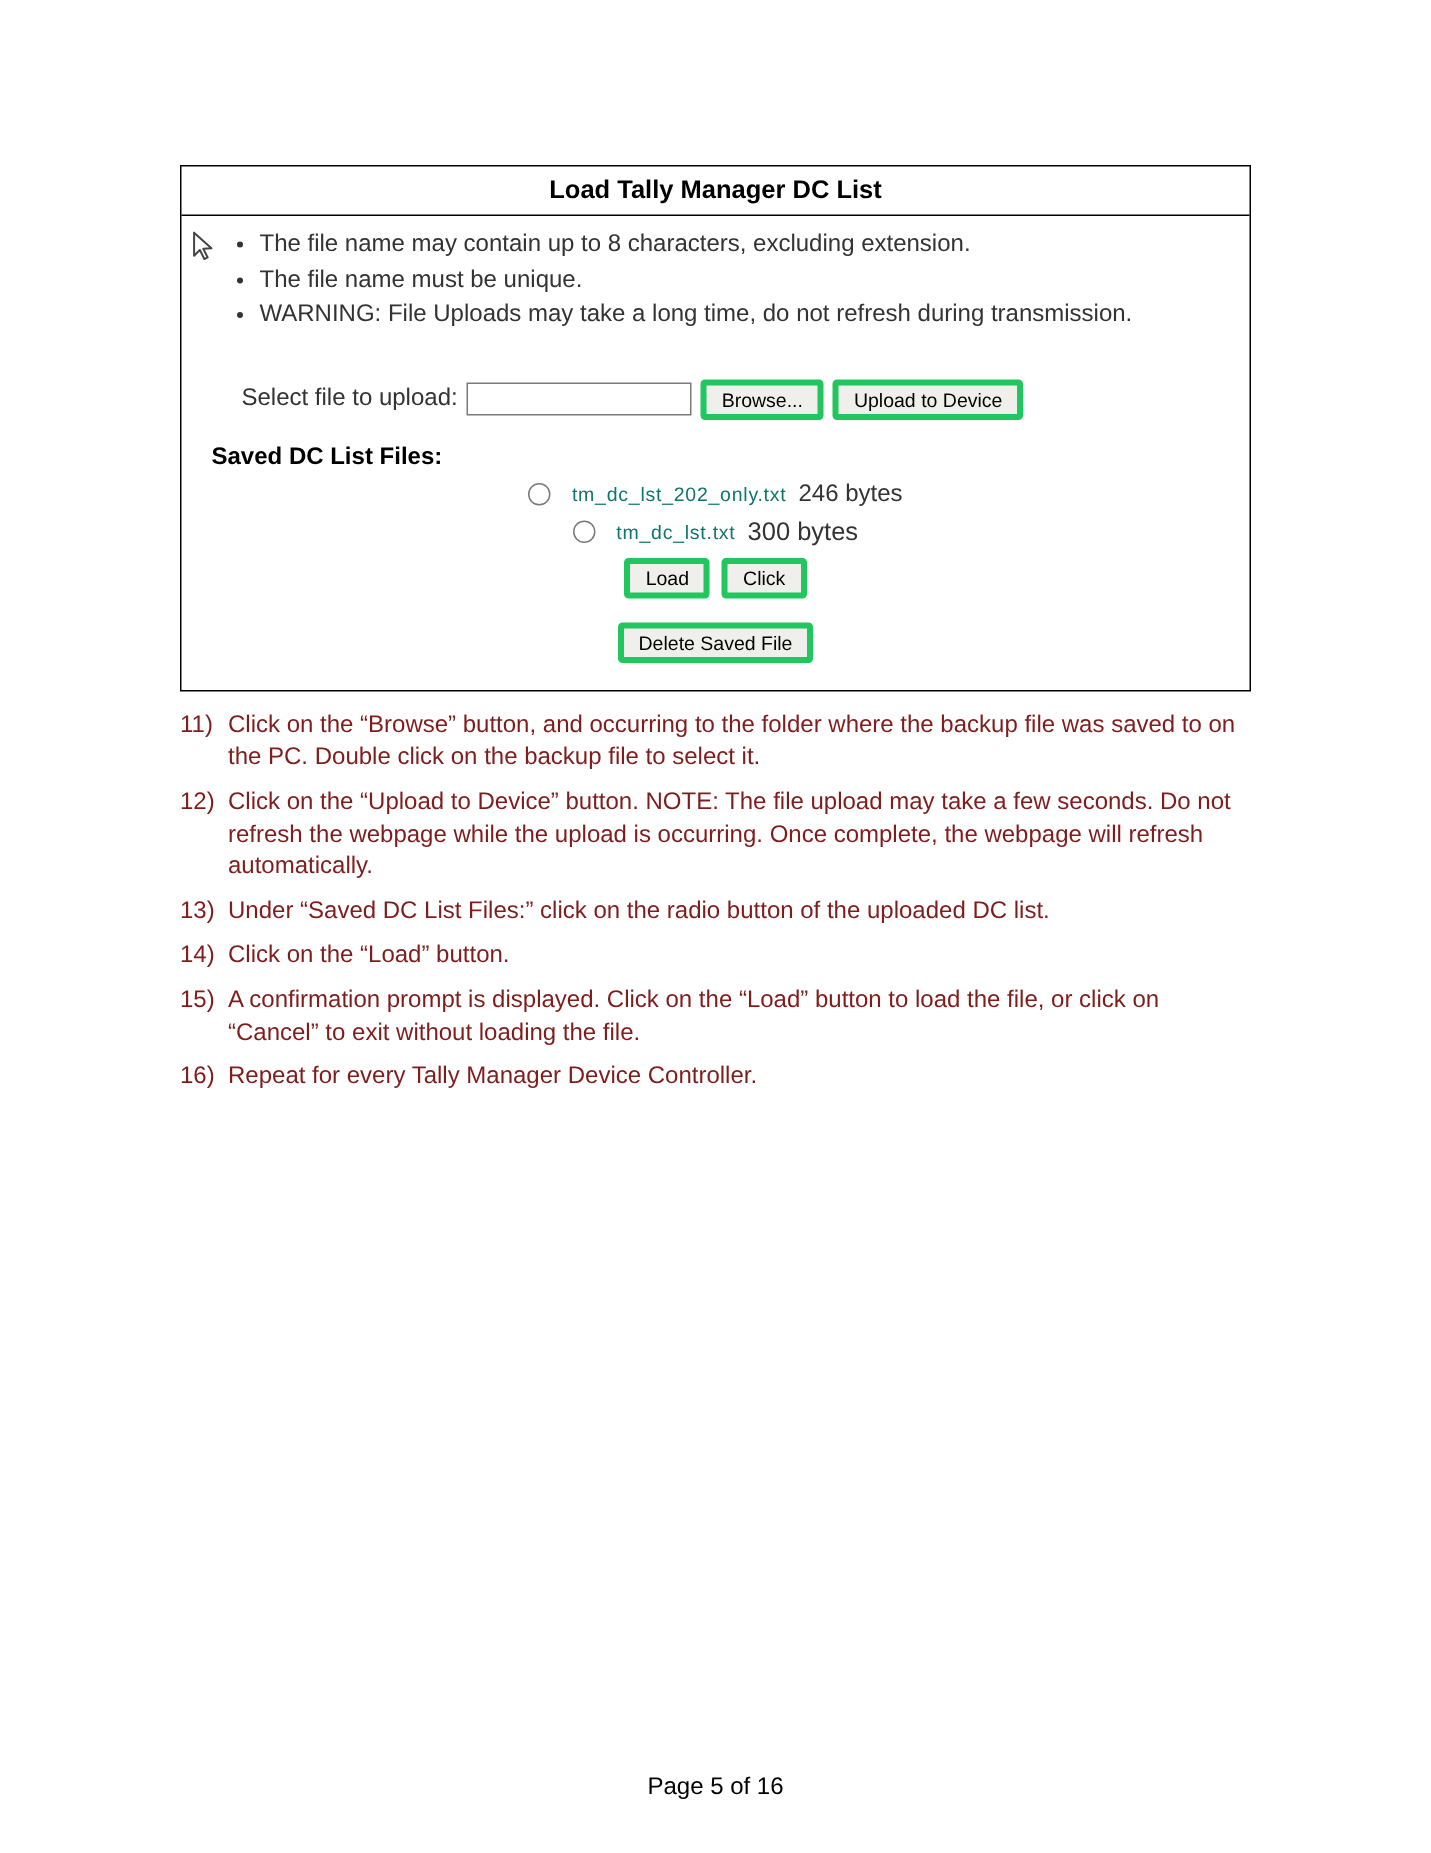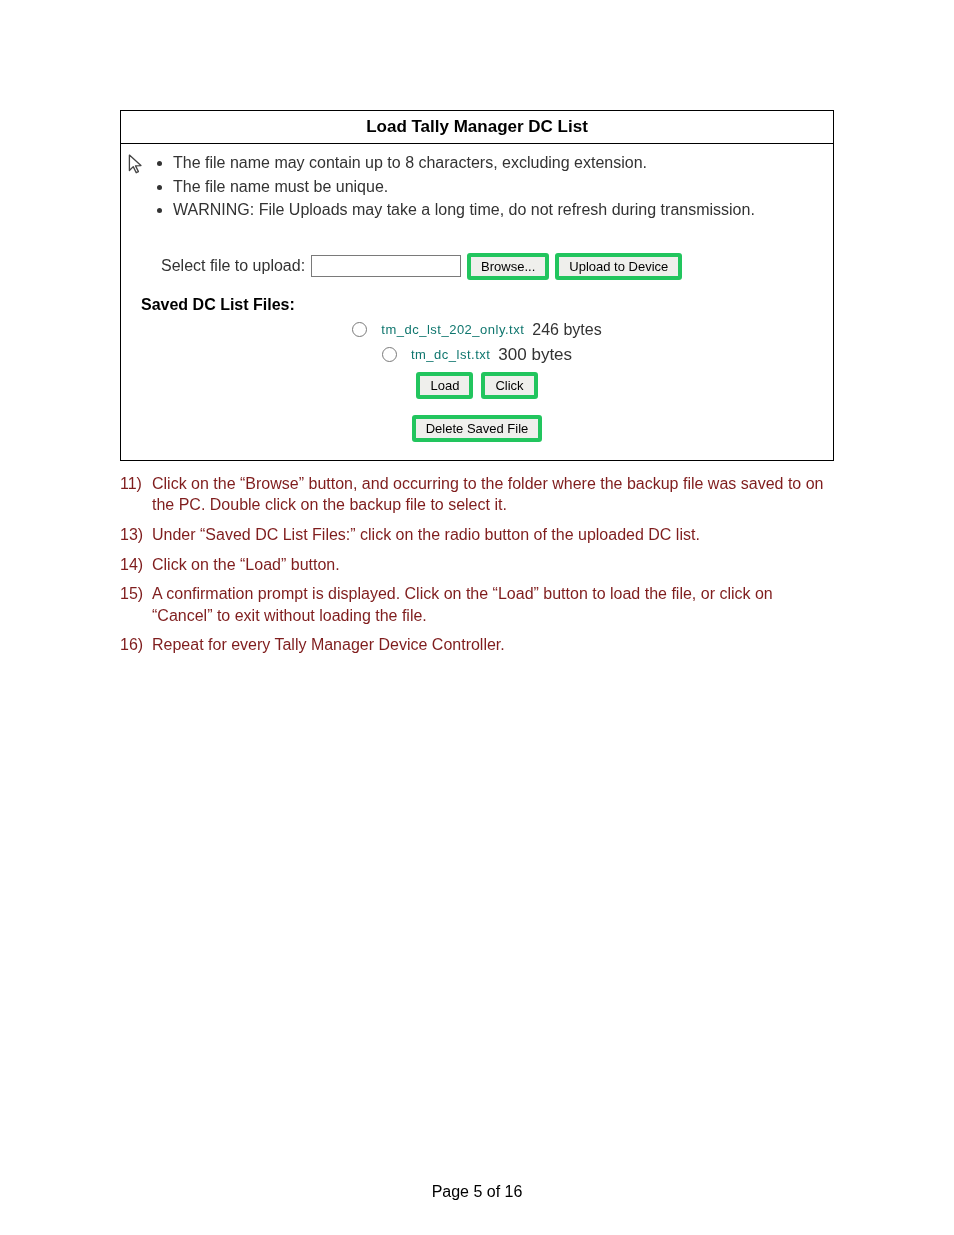--- a/index.html
+++ b/index.html
@@ -211,20 +211,24 @@
       </div>
     </div>
   </div>
 
   <div class="instructions">
     <div class="instr-item">
       <div class="instr-num">11)</div>
       <div class="instr-text">Click on the “Browse” button, and occurring to the folder where the backup file was saved to on the PC. Double click on the backup file to select it.</div>
     </div>
     <div class="instr-item">
+      <div class="instr-num">12)</div>
+      <div class="instr-text">Click on the “Upload to Device” button. NOTE: The file upload may take a few seconds. Do not refresh the webpage while the upload is occurring. Once complete, the webpage will refresh automatically.</div>
+    </div>
+    <div class="instr-item">
       <div class="instr-num">13)</div>
       <div class="instr-text">Under “Saved DC List Files:” click on the radio button of the uploaded DC list.</div>
     </div>
     <div class="instr-item">
       <div class="instr-num">14)</div>
       <div class="instr-text">Click on the “Load” button.</div>
     </div>
     <div class="instr-item">
       <div class="instr-num">15)</div>
       <div class="instr-text">A confirmation prompt is displayed. Click on the “Load” button to load the file, or click on “Cancel” to exit without loading the file.</div>

